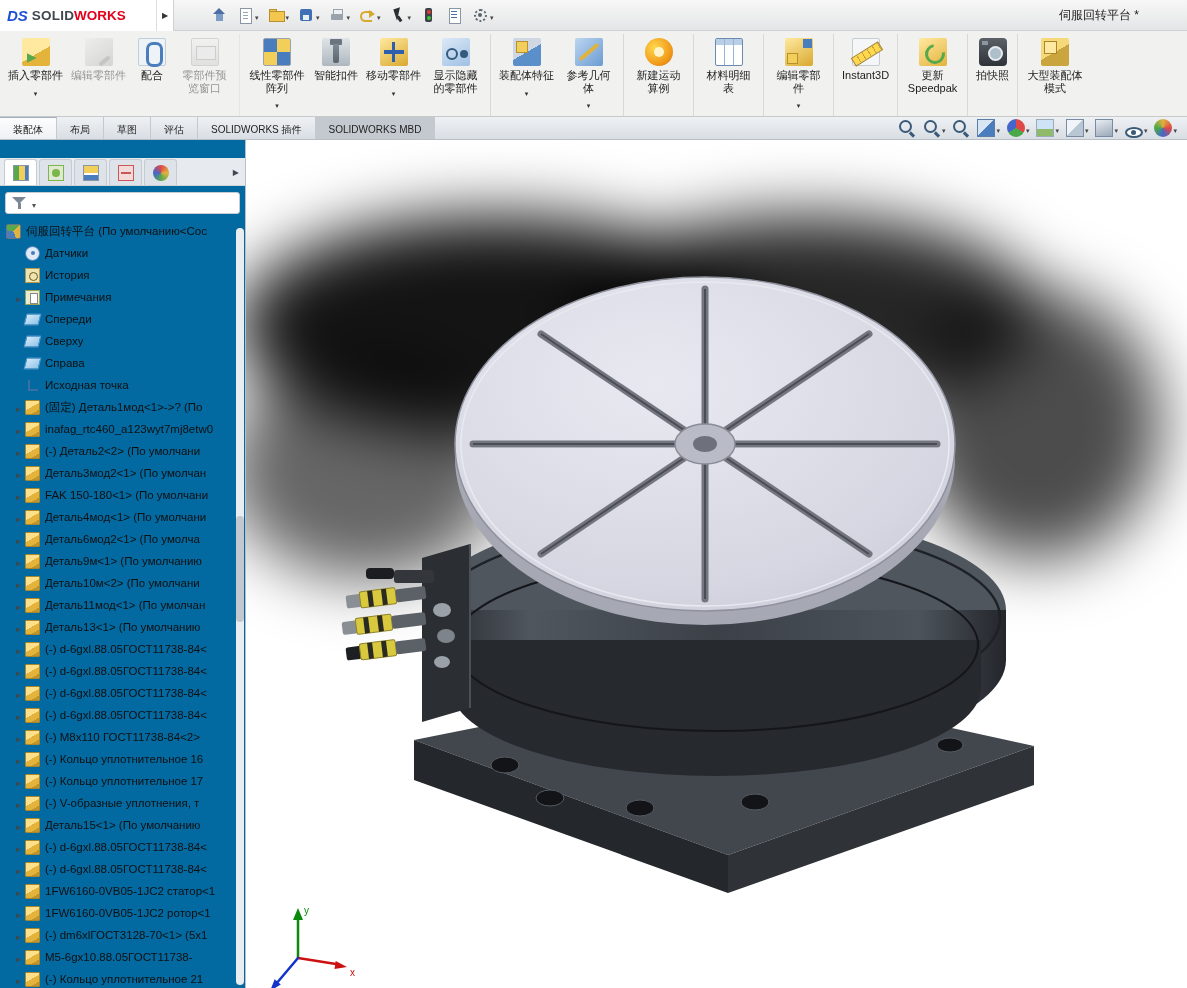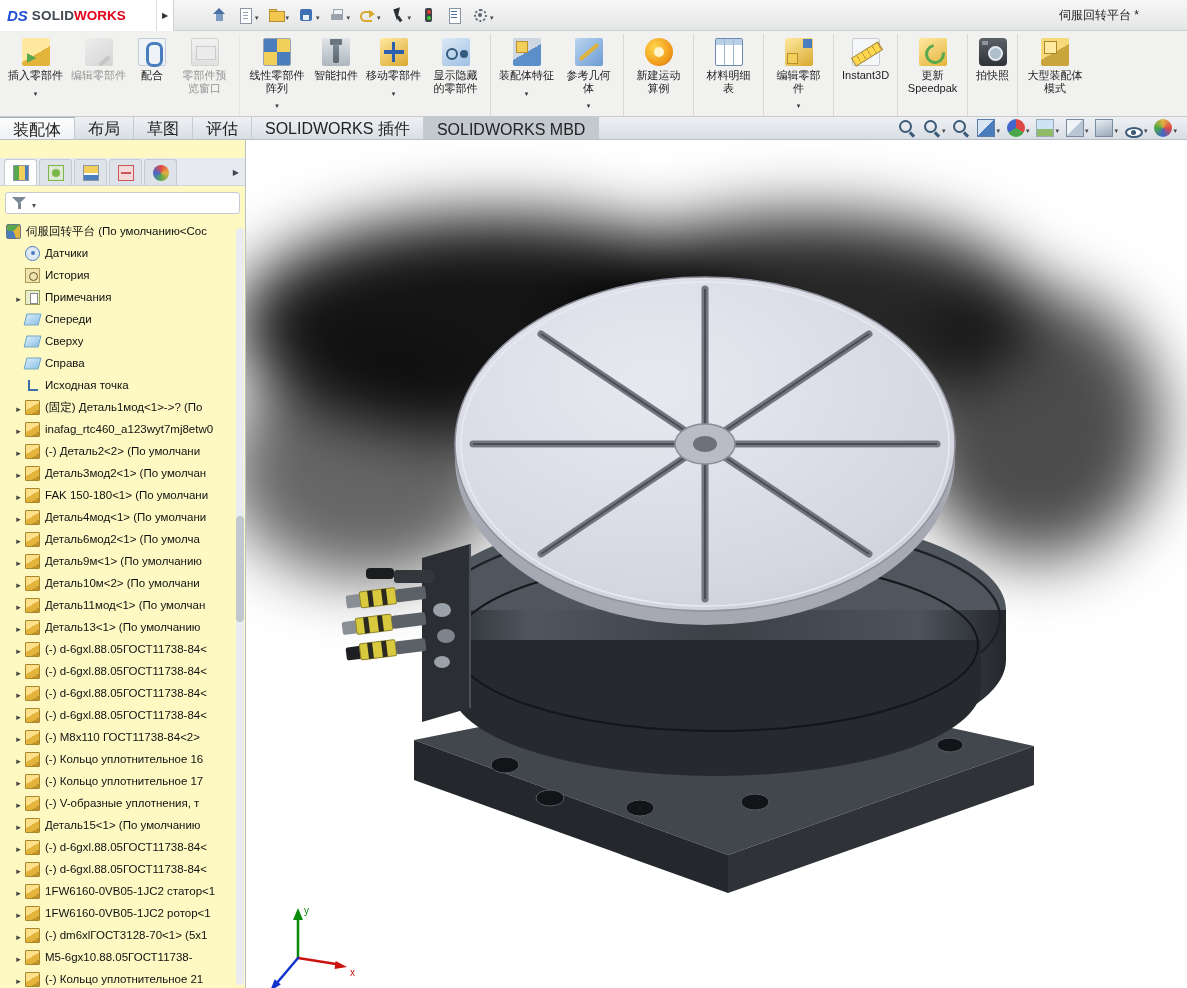--- a/index.html
+++ b/index.html
@@ -85,41 +85,41 @@
   .ri-update-speedpak { background:linear-gradient(150deg,#ffe9a0,#e3b33c); }
   .ri-update-speedpak::after { left:6px; top:6px; width:14px; height:14px; border:3px solid #58a84e; border-top-color:transparent; border-radius:50%; transform:rotate(35deg); }
   .ri-snapshot { background:linear-gradient(#5a6167,#2e3338); border-radius:4px; }
   .ri-snapshot::before { left:3px; top:3px; width:6px; height:4px; background:#8d969e; }
   .ri-snapshot::after { left:9px; top:8px; width:11px; height:11px; border-radius:50%; background:#aebfcc; border:2px solid #e6ebf0; }
   .ri-large-assembly-mode { background:linear-gradient(150deg,#f6da7a 50%,#caa43c 50%); }
   .ri-large-assembly-mode::after { left:3px; top:3px; width:11px; height:11px; background:#ffe9a0; border:1px solid #a8862a; }
 
   
   .tabrow { height:23px; display:flex; align-items:stretch; background:linear-gradient(#eef1f4,#d9dee4); border-bottom:1px solid #b9bfc6; }
-  .tab { padding:3px 13px 0; font-size:16px; color:#222; border-right:1px solid #c4cad1; display:flex; align-items:center; }
+  .tab { padding:3px 13px 0; font-size:10px; color:#222; border-right:1px solid #c4cad1; display:flex; align-items:center; }
   .tab.active { background:linear-gradient(#fdfdfd,#eef1f4); border-top:1px solid #9fb0c0; }
   .tab.dark { background:#c3c9cf; }
   .headsup { margin-left:auto; display:flex; align-items:center; gap:7px; padding-right:10px; }
   .hbtn { display:flex; align-items:center; }
   .hicon { width:18px; height:18px; position:relative; }
   .hicon::before,.hicon::after { content:""; position:absolute; }
   .hcaret::before { content:"▾"; font-size:7px; color:#444; margin-left:1px; }
   .hk-magnifier::before { left:1px; top:1px; width:9px; height:9px; border:2px solid #3a5a78; border-radius:50%; }
   .hk-magnifier::after { left:12px; top:12px; width:6px; height:2.5px; background:#3a5a78; transform:rotate(45deg); transform-origin:left center; }
   .hk-section { background:linear-gradient(135deg,#d8e6f4 50%,#4a7dbd 50%); border:1px solid #5a7da6; }
   .hk-ball { background:conic-gradient(#e04848 0 120deg,#49a849 120deg 240deg,#4466cc 240deg); border-radius:50%; }
   .hk-scene { background:linear-gradient(#cfe3f7 55%,#8fba6a 55%); border:1px solid #9aabb9; }
   .hk-cube { background:linear-gradient(135deg,#f0f4f8 0 50%,#b9c6d4 50%); border:1px solid #7a8aa0; }
   .hk-cube2 { background:linear-gradient(160deg,#e8edf3,#9aa8b8); border:1px solid #7a8aa0; }
   .hk-eye { top:4px; background:#fff; border:2px solid #3a5a78; border-radius:50%; height:11px !important; }
   .hk-eye::after { left:4.5px; top:1.5px; width:5px; height:5px; border-radius:50%; background:#3a5a78; }
   .hk-ball2 { background:conic-gradient(#e0b23e,#e04848,#4466cc,#49a849,#e0b23e); border-radius:50%; }
 
   
-  .panel { position:absolute; left:0; top:140px; width:246px; bottom:0; background:#fef9c3; border-right:1px solid #b9bfc6; display:flex; flex-direction:column; }
+  .panel { position:absolute; left:0; top:140px; width:246px; bottom:0; background:#0369a1; border-right:1px solid #b9bfc6; display:flex; flex-direction:column; }
   .panel-tabs { margin-top:18px; height:28px; background:#e7ebef; display:flex; align-items:flex-end; padding-left:4px; border-bottom:1px solid #cdd3d9; }
   .ptab { width:33px; height:26px; display:flex; align-items:center; justify-content:center; border:1px solid #c5cbd2; border-bottom:none; background:#dde3e9; border-radius:3px 3px 0 0; margin-right:2px; }
   .ptab.active { background:#fff; }
   .pticon { width:16px; height:16px; position:relative; }
   .pticon::before,.pticon::after { content:""; position:absolute; }
   .pt-features { background:linear-gradient(90deg,#58a84e 0 5px,#f2cf5b 5px 11px,#4a7dbd 11px); border:1px solid #8a96a3; }
   .pt-properties { background:#dfe8d2; border:1px solid #7ab648; }
   .pt-properties::after { left:3px; top:3px; width:8px; height:8px; background:#7ab648; border-radius:50%; }
   .pt-configurations { background:linear-gradient(#f2cf5b 0 7px,#ffffff 7px 9px,#4a7dbd 9px); border:1px solid #8a96a3; }
   .pt-dimxpert { background:#f3dada; border:1px solid #cc5555; }

